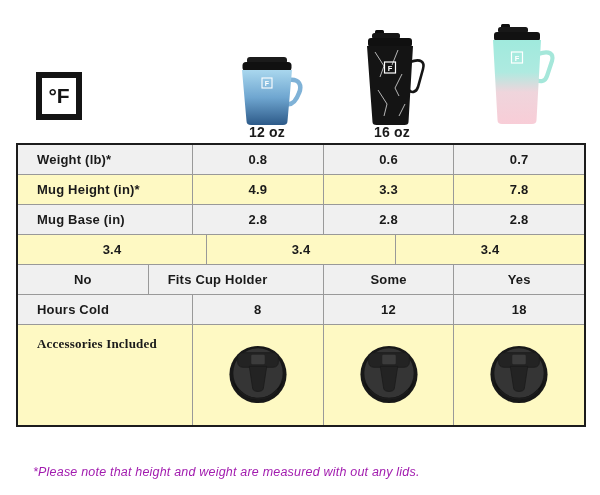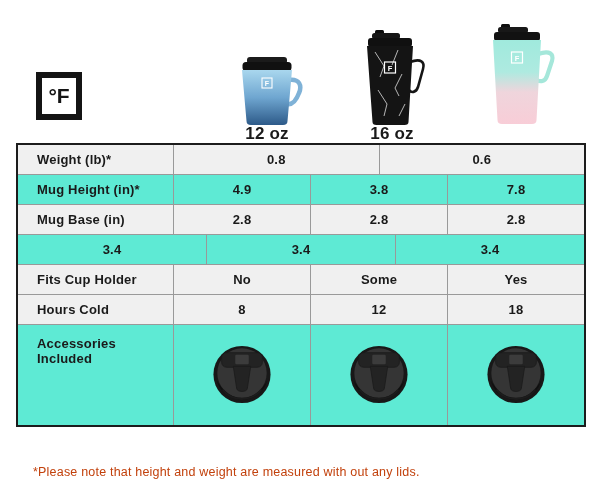--- a/index.html
+++ b/index.html
@@ -10,52 +10,52 @@
   
   .logo {
     position:absolute; left:36px; top:72px; width:34px; height:36px;
     border:6px solid #141414; background:#fff;
     display:flex; align-items:center; justify-content:center;
   }
   .logo span { font-size:21px; font-weight:bold; color:#141414; }
 
   .size-label { position:absolute; left:36px; top:140px; font-size:10px; font-weight:bold; letter-spacing:.2px;margin-top:41px; }
 
-  .col-header { position:absolute; top:124px; width:90px; text-align:center; font-size:17px; font-weight:bold; letter-spacing:.2px; }
+  .col-header { position:absolute; top:124px; width:90px; text-align:center; font-size:14px; font-weight:bold; letter-spacing:.2px; }
   .ch-1 { left:222px; } .ch-2 { left:347px; } .ch-3 { left:472px; }
 
   .mug { position:absolute; line-height:0; }
   .mug-12 { left:232px; top:56px; }
   .mug-16 { left:355px; top:30px; }
   .mug-24 { left:480px; top:24px; }
 
   
   .spec-table {
     position:absolute; left:16px; top:143px; width:570px;
     border:2px solid #1c1c1c; background:#fff; box-sizing:border-box;
   }
-  .t-row { display:flex; height:29px; border-bottom:1px solid #999; background:#5eead4; }
+  .t-row { display:flex; height:29px; border-bottom:1px solid #999; background:#fef9c3; }
   .t-row.alt { background:#f0f0f0; }
   .t-row.tall { height:100px; border-bottom:none; }
   .cell { box-sizing:border-box; border-right:1px solid #999; }
   .cell:last-child { border-right:none; }
   .cell.label {
-    width:156px; padding-left:19px; display:flex; align-items:center;
+    width:175px; padding-left:19px; display:flex; align-items:center;
     font-size:13px; font-weight:bold; letter-spacing:.2px;
   }
   .cell.val {
     flex:1; display:flex; align-items:center; justify-content:center;
     font-size:13px; font-weight:bold; letter-spacing:.2px;
   }
-  .tall .cell.label { align-items:flex-start; padding-top:11px; }
+  .tall .cell.label { align-items:flex-start; padding-top:11px;font-family:Liberation Serif, serif; }
   .tall .cell.val { align-items:center; }
 
   .footnote {
     position:absolute; left:33px; top:465px;
-    font-size:12.5px; color:#c2410c; letter-spacing:.2px;
+    font-size:12.5px; font-style:italic; color:#a21caf; letter-spacing:.2px;
   }
   .hidden-defs { position:absolute; width:0; height:0; overflow:hidden; }
 </style>
 </head>
 <body>
 
 <div class="page">
 
   <svg class="hidden-defs" aria-hidden="true">
     <symbol id="lid-top" viewBox="0 0 64 64">
@@ -133,45 +133,46 @@
   <div class="size-label">Size</div>
   <div class="col-header ch-1">12 oz</div>
   <div class="col-header ch-2">16 oz</div>
 
   <div class="spec-table">
 
     <div class="t-row alt">
       <div class="cell label">Weight (lb)*</div>
       <div class="cell val">0.8</div>
       <div class="cell val">0.6</div>
+      <div class="cell val">0.7</div>
     </div>
 
     <div class="t-row">
       <div class="cell label">Mug Height (in)*</div>
       <div class="cell val">4.9</div>
-      <div class="cell val">3.8</div>
+      <div class="cell val">3.3</div>
       <div class="cell val">7.8</div>
     </div>
 
     <div class="t-row alt">
       <div class="cell label">Mug Base (in)</div>
       <div class="cell val">2.8</div>
       <div class="cell val">2.8</div>
       <div class="cell val">2.8</div>
     </div>
 
     <div class="t-row">
       <div class="cell val">3.4</div>
       <div class="cell val">3.4</div>
       <div class="cell val">3.4</div>
     </div>
 
     <div class="t-row alt">
+      <div class="cell val">No</div>
       <div class="cell label">Fits Cup Holder</div>
-      <div class="cell val">No</div>
       <div class="cell val">Some</div>
       <div class="cell val">Yes</div>
     </div>
 
 
     <div class="t-row alt">
       <div class="cell label">Hours Cold</div>
       <div class="cell val">8</div>
       <div class="cell val">12</div>
       <div class="cell val">18</div>

